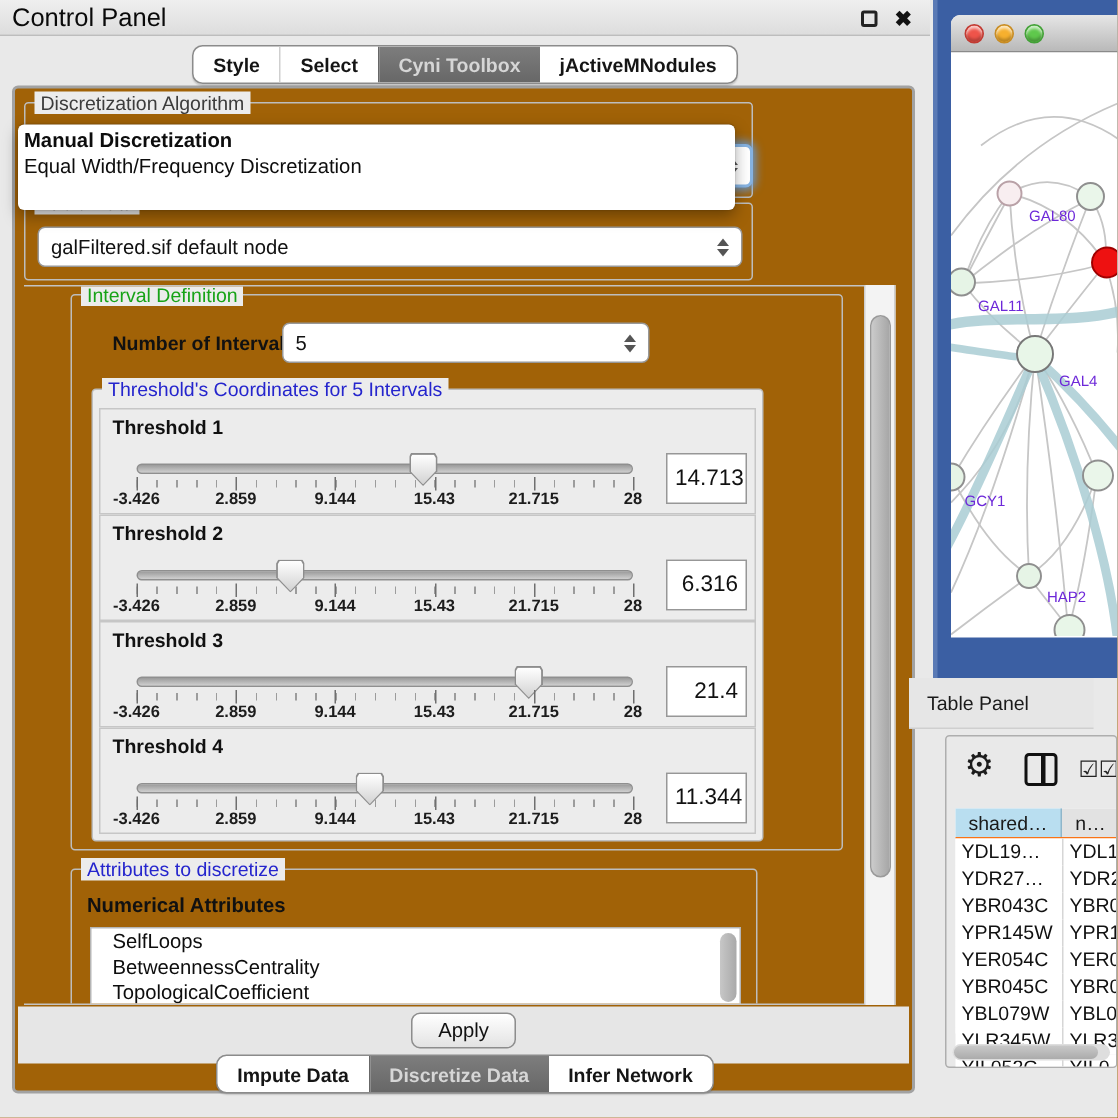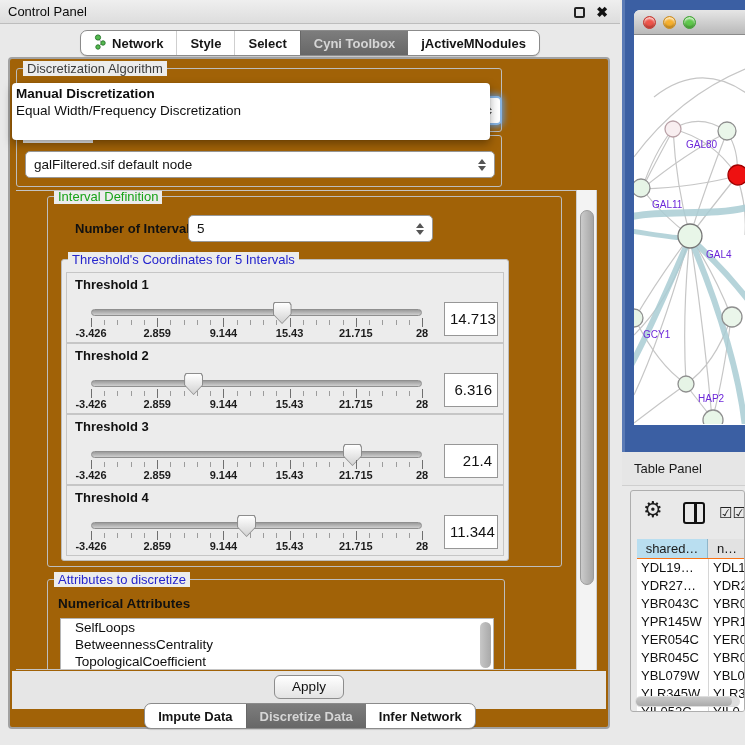--- a/index.html
+++ b/index.html
@@ -3,21 +3,21 @@
 <meta charset="utf-8">
 <style>
   * { box-sizing: border-box; margin: 0; padding: 0; }
   html,body { width:745px; height:745px; overflow:hidden; }
   body { font-family:"Liberation Sans", sans-serif; background:#e9e9e9; position:relative; font-size:13px; color:#111; }
 
   
   .cp { position:absolute; left:0; top:0; width:620px; height:745px; background:#e9e9e9; }
   .cp-titlebar { position:absolute; left:0; top:0; width:620px; height:24px;
     background:linear-gradient(#efefef,#dddddd); border-bottom:1px solid #bdbdbd; }
-  .cp-title { position:absolute; left:8px; top:0; line-height:24px; font-size:13px; color:#0a0a0a; }
+  .cp-title { position:absolute; left:8px; top:0; line-height:24px; font-size:17px; color:#0a0a0a; }
   .float-icon { position:absolute; right:35px; top:7px; width:11px; height:11px; border:2px solid #222; border-radius:2px; }
   .close-icon { position:absolute; right:12px; top:2px; font-size:14px; font-weight:bold; color:#111; line-height:20px; }
 
   .tabstrip { position:absolute; left:0; width:620px; display:flex; justify-content:center; z-index:6; }
   #top-tabs { top:30px; }
   #bottom-tabs { top:703px; }
   .seg { display:inline-flex; background:#ffffff; border:1px solid #8b8b8b; border-radius:7px; overflow:hidden; height:26px;
          box-shadow:0 1px 1px rgba(0,0,0,.15); }
   .seg-item { display:flex; align-items:center; gap:5px; padding:0 13px; font-weight:bold; font-size:13px; color:#151515; white-space:nowrap; }
   .seg-item + .seg-item { border-left:1px solid #cfcfcf; }
@@ -94,21 +94,21 @@
   .mac-titlebar { height:25px; background:linear-gradient(#e6e6e6,#b9b9b9); border-bottom:1px solid #8a8a8a; position:relative; }
   .light { position:absolute; top:6px; width:13px; height:13px; border-radius:50%;
     box-shadow:inset 0 2px 2px rgba(255,255,255,.7), inset 0 -2px 2px rgba(0,0,0,.25); }
   .light.red { left:9px; background:#ee544a; border:1px solid #c03b33; }
   .light.yellow { left:29px; background:#f6b02e; border:1px solid #c78c25; }
   .light.green { left:49px; background:#5fc84c; border:1px solid #43a038; }
   .netcanvas { position:relative; width:111px; height:389px; background:#fff; overflow:hidden; }
   .netcanvas svg { position:absolute; left:0; top:0; }
   .net-label { position:absolute; font-size:10px; color:#6d28d9; white-space:nowrap;padding-left:12px; }
 
-  .tp-header { position:absolute; left:622px; top:452px; width:123px; height:34px; background:#e6e6e6;
+  .tp-header { position:absolute; left:606px; top:452px; width:123px; height:34px; background:#e6e6e6;
     border-bottom:1px solid #cfcfcf; }
   .tp-title { position:absolute; left:12px; line-height:34px; font-size:13px; color:#1a1a1a; }
 
   .table-panel { position:absolute; left:630px; top:490px; width:115px; height:222px; background:#e9e9e9;
     border:1px solid #aeaeae; border-radius:3px; overflow:hidden; }
   .tp-toolbar { position:relative; height:44px; }
   .gear-icon { position:absolute; left:12px; top:6px; font-size:22px; color:#1c1c1c; }
   .split-icon { position:absolute; left:52px; top:11px; width:22px; height:22px; border:2.5px solid #111; border-radius:3px; }
   .split-icon::after { content:""; position:absolute; left:50%; top:0; width:2.5px; height:100%; background:#111; }
   .checks-icon { position:absolute; left:88px; top:13px; font-size:15px; color:#222; letter-spacing:0; white-space:nowrap; }
@@ -127,30 +127,20 @@
 
 <div class="cp">
   <div class="cp-titlebar">
     <span class="cp-title">Control Panel</span>
     <span class="float-icon"></span>
     <span class="close-icon">✖</span>
   </div>
 
   <div class="tabstrip" id="top-tabs">
       <div class="seg">
-        <div class="seg-item">
-          <span><svg width="13" height="16" viewBox="0 0 13 16">
-              <line x1="4" y1="4" x2="8" y2="9" stroke="#9a9a9a"></line>
-              <line x1="4" y1="13" x2="8" y2="9" stroke="#9a9a9a"></line>
-              <circle cx="4" cy="3.5" r="2.6" fill="#55b94f" stroke="#2e7d32"></circle>
-              <circle cx="9" cy="9" r="2.2" fill="#55b94f" stroke="#2e7d32"></circle>
-              <circle cx="4" cy="13" r="2.2" fill="#55b94f" stroke="#2e7d32"></circle>
-            </svg></span>
-          <span>Network</span>
-        </div>
         <div class="seg-item">
           <span>Style</span>
         </div>
         <div class="seg-item">
           <span>Select</span>
         </div>
         <div class="seg-item sel">
           <span>Cyni Toolbox</span>
         </div>
         <div class="seg-item">

